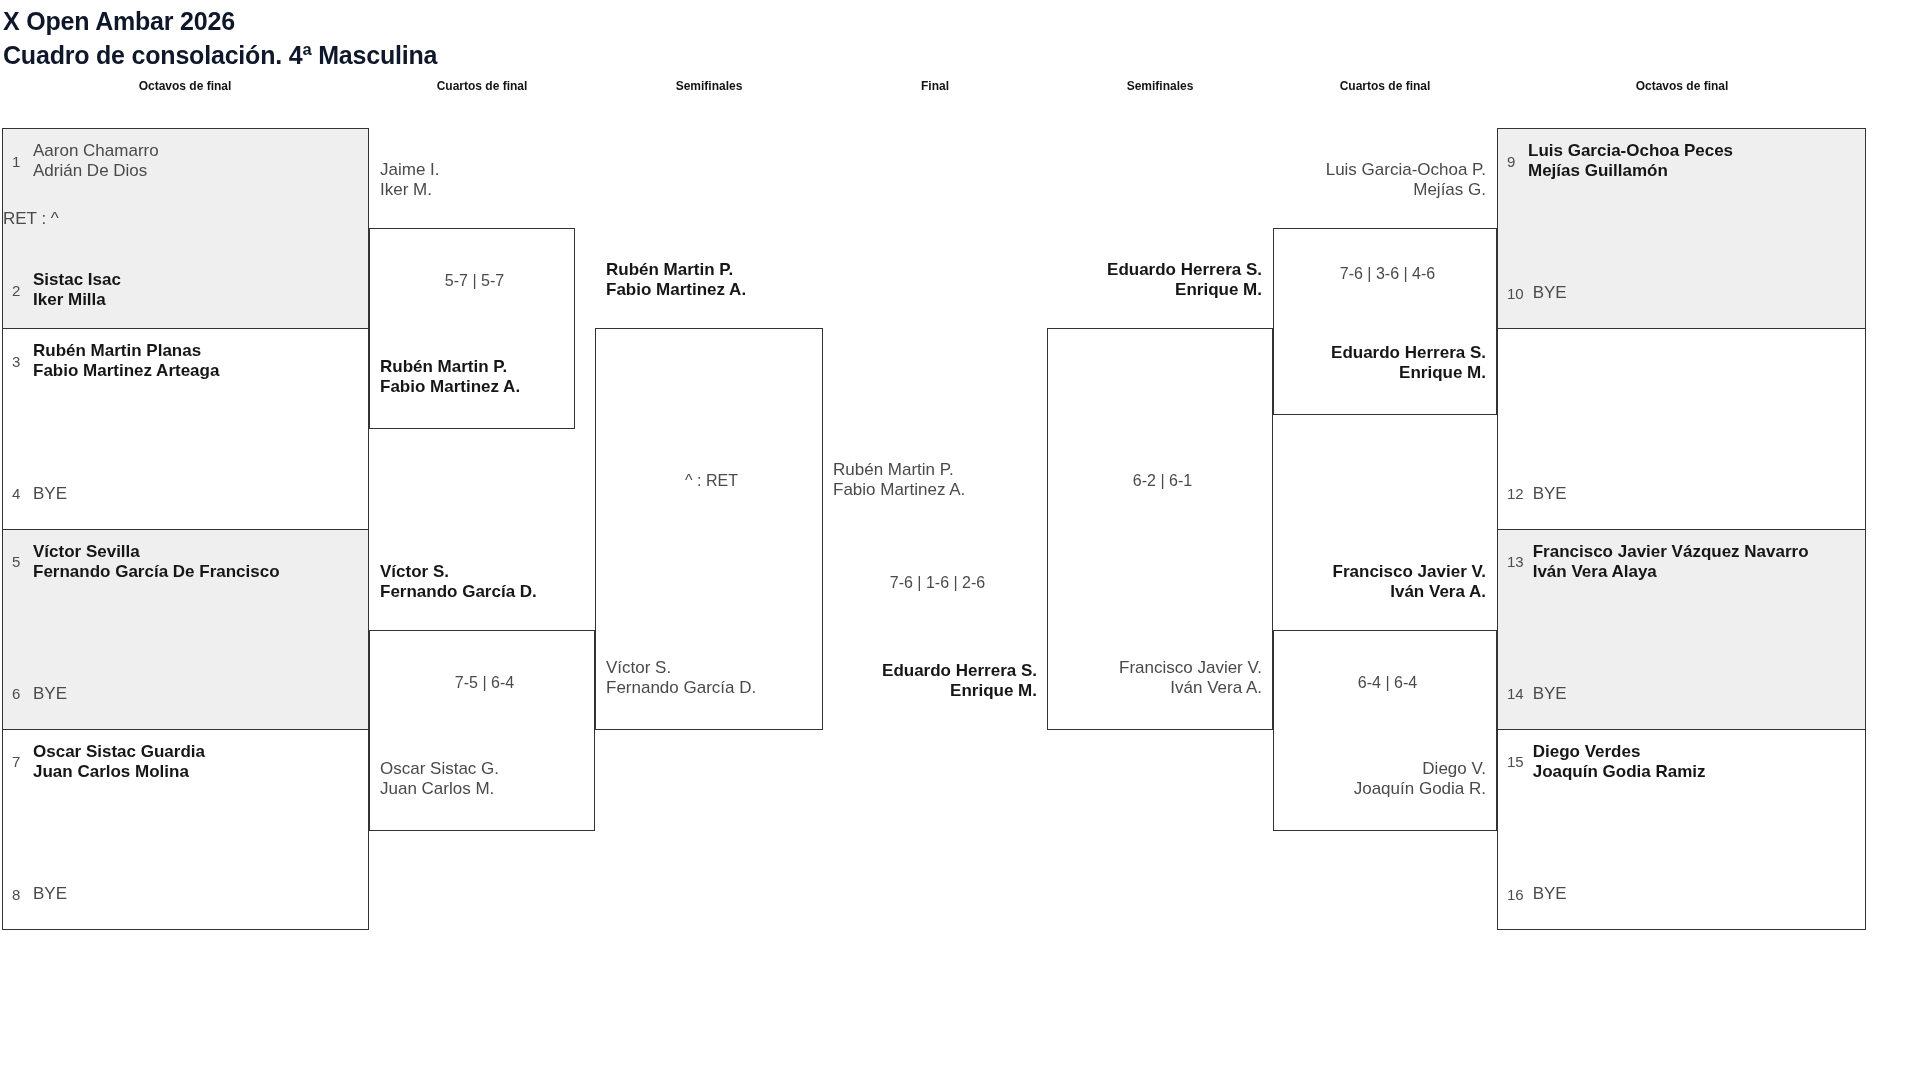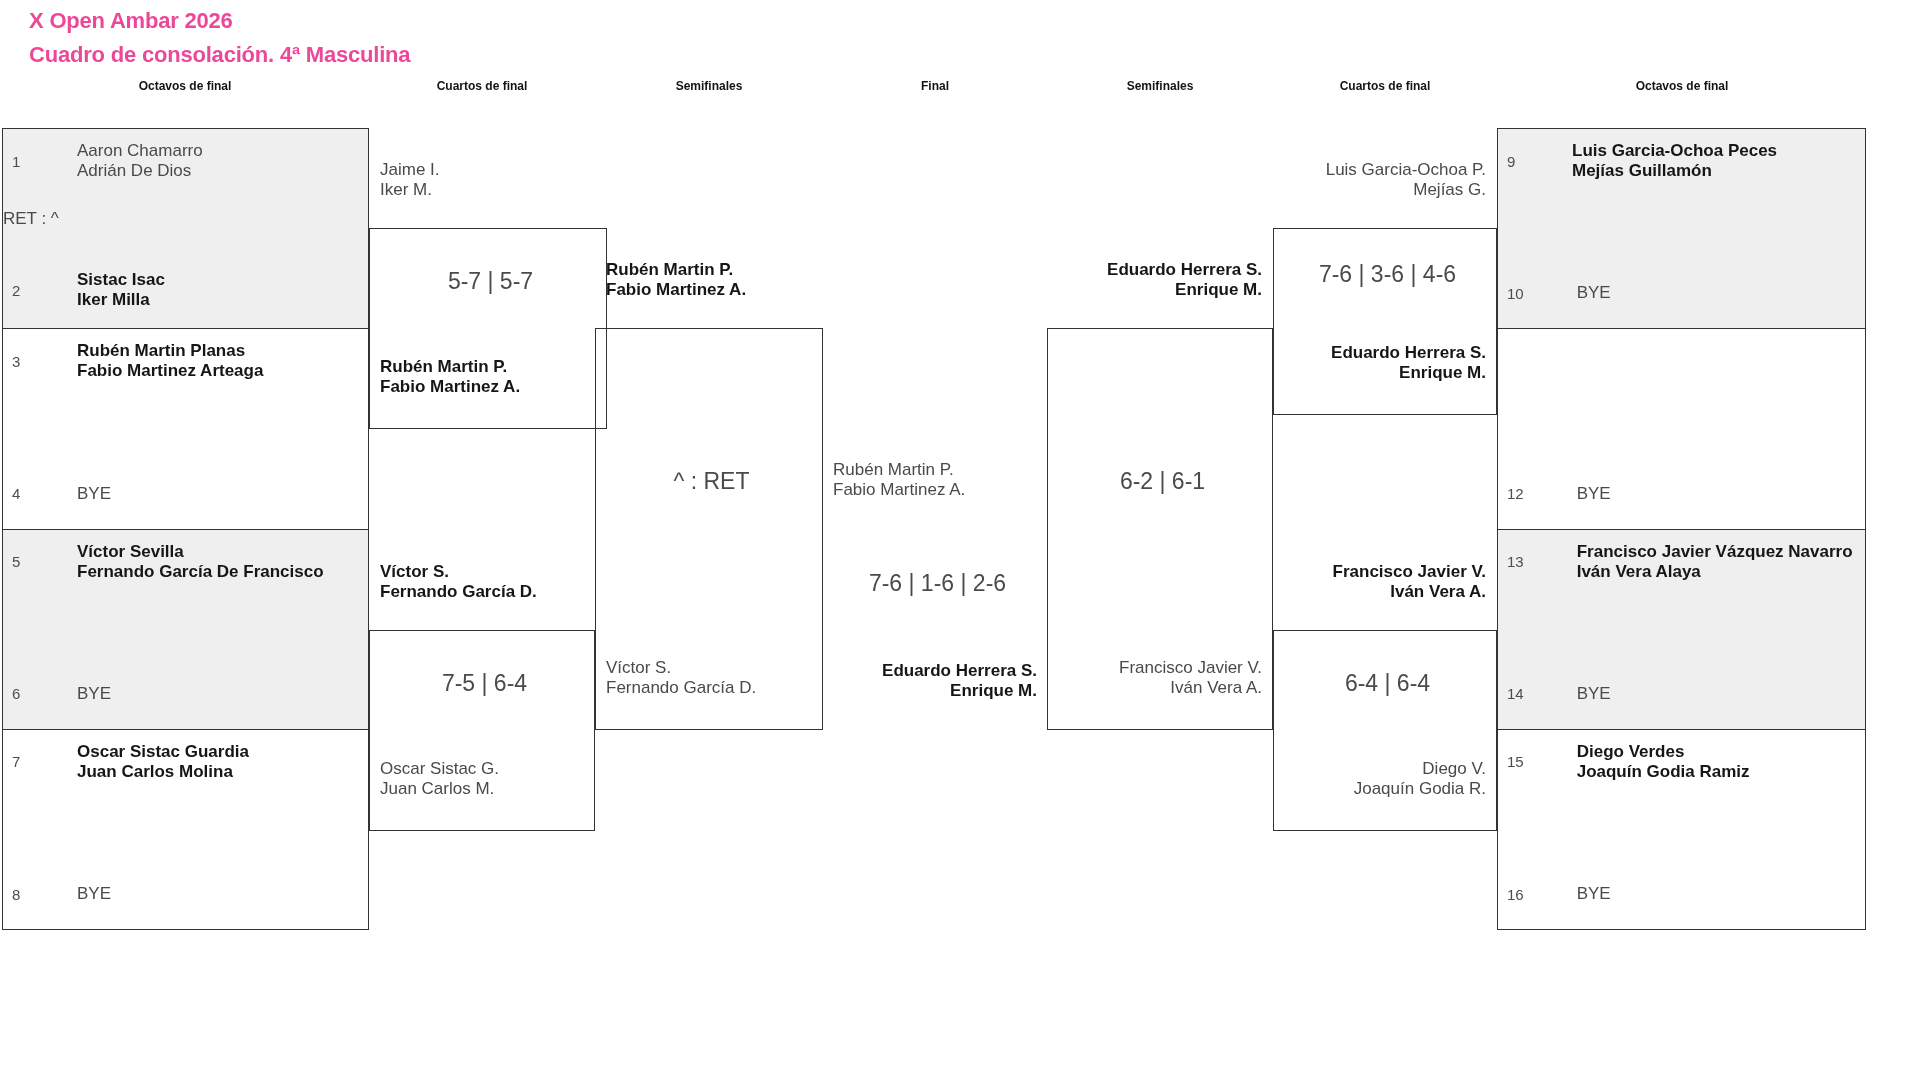--- a/index.html
+++ b/index.html
@@ -1,55 +1,55 @@
 <!DOCTYPE html>
 <html><head>
 <meta charset="utf-8">
 <style>
   html,body{margin:0;padding:0;background:#fff;}
   body{font-family:"Liberation Sans", sans-serif;color:#141414;}
   .canvas{position:relative;width:1920px;height:1067px;background:#fff;overflow:hidden;}
 
-  .page-title{position:absolute;left:3px;top:4px;line-height:34px;font-size:22px;font-weight:700;color:#ec4899;letter-spacing:-0.2px;margin-left:26px;}
+  .page-title{position:absolute;left:3px;top:4px;line-height:34px;font-size:25px;font-weight:700;color:#0f172a;letter-spacing:-0.2px;}
 
   
   .logo{position:absolute;left:1690px;top:0;width:228px;height:72px;}
   .dot{position:absolute;border-radius:50%;}
   .logo-text{position:absolute;left:58px;top:6px;font-size:46px;font-weight:700;color:#7cb92c;letter-spacing:-2px;line-height:56px;}
 
   .col-header{position:absolute;top:79px;transform:translateX(-50%);font-size:12px;font-weight:700;color:#141414;white-space:nowrap;}
 
   
   .r16-box{position:absolute;top:128px;height:802px;display:flex;flex-direction:column;border:1px solid #333;box-sizing:border-box;background:#fff;}
   .r16-cell{position:relative;flex:1 1 0;border-bottom:1px solid #333;}
   .r16-cell:last-child{border-bottom:none;}
   .r16-cell.shaded{background:#efefef;}
 
   .slot{position:absolute;left:9px;display:flex;align-items:center;gap:9px;}
   .slot-top{top:12px;}
   .slot-bottom{bottom:18px;}
   .slot-bottom.bye{bottom:25px;}
   .seed{font-size:15px;color:#4d4d4d;min-width:12px;}
-  .team{font-size:17px;line-height:20px;white-space:nowrap;margin-left:44px;}
+  .team{font-size:17px;line-height:20px;white-space:nowrap;}
   .team.winner{font-weight:700;color:#161616;}
   .team.loser{font-weight:400;color:#4a4a4a;}
 
   .cell-score{position:absolute;left:0;right:0;top:50%;transform:translateY(-100%);text-align:left;font-size:17px;color:#4a4a4a;}
 
   
   .match-box{position:absolute;border:1px solid #333;box-sizing:border-box;}
   .match-box.no-border{border:none;}
   .mb-team{position:absolute;font-size:17px;line-height:20px;white-space:nowrap;}
   .mb-team.top{bottom:calc(100% + 29px);}
   .mb-team.bottom{bottom:31px;}
   .mb-team.align-left{left:10px;text-align:left;}
   .mb-team.align-right{right:10px;text-align:right;}
   .mb-team.winner{font-weight:700;color:#161616;}
   .mb-team.loser{font-weight:400;color:#4a4a4a;}
-  .mb-score{position:absolute;left:0;right:16px;top:calc(50% - 48px);transform:translateY(-50%);text-align:center;font-size:23px;color:#4a4a4a;white-space:nowrap;margin-left:21px;}
+  .mb-score{position:absolute;left:0;right:16px;top:calc(50% - 48px);transform:translateY(-50%);text-align:center;font-size:16px;color:#4a4a4a;white-space:nowrap;margin-left:21px;}
 </style>
 </head>
 <body>
 
 <div class="canvas">
 
   <div class="page-title">
     <div>X Open Ambar 2026</div>
     <div>Cuadro de consolación. 4ª Masculina</div>
   </div>
@@ -163,21 +163,21 @@
           <div>Joaquín Godia Ramiz</div>
         </div>
       </div>
       <div class="slot slot-bottom bye">
         <span class="seed">16</span>
         <div class="team loser">BYE</div>
       </div>
     </div>
   </div>
 
-  <div class="match-box" style="left:369px;top:228px;width:238px;height:201px;">
+  <div class="match-box" style="left:369px;top:228px;width:206px;height:201px;">
     <div class="mb-team top align-left loser">
       <div>Jaime I.</div>
       <div>Iker M.</div>
     </div>
     <div class="mb-score">5-7 | 5-7</div>
     <div class="mb-team bottom align-left winner">
       <div>Rubén Martin P.</div>
       <div>Fabio Martinez A.</div>
     </div>
   </div>

